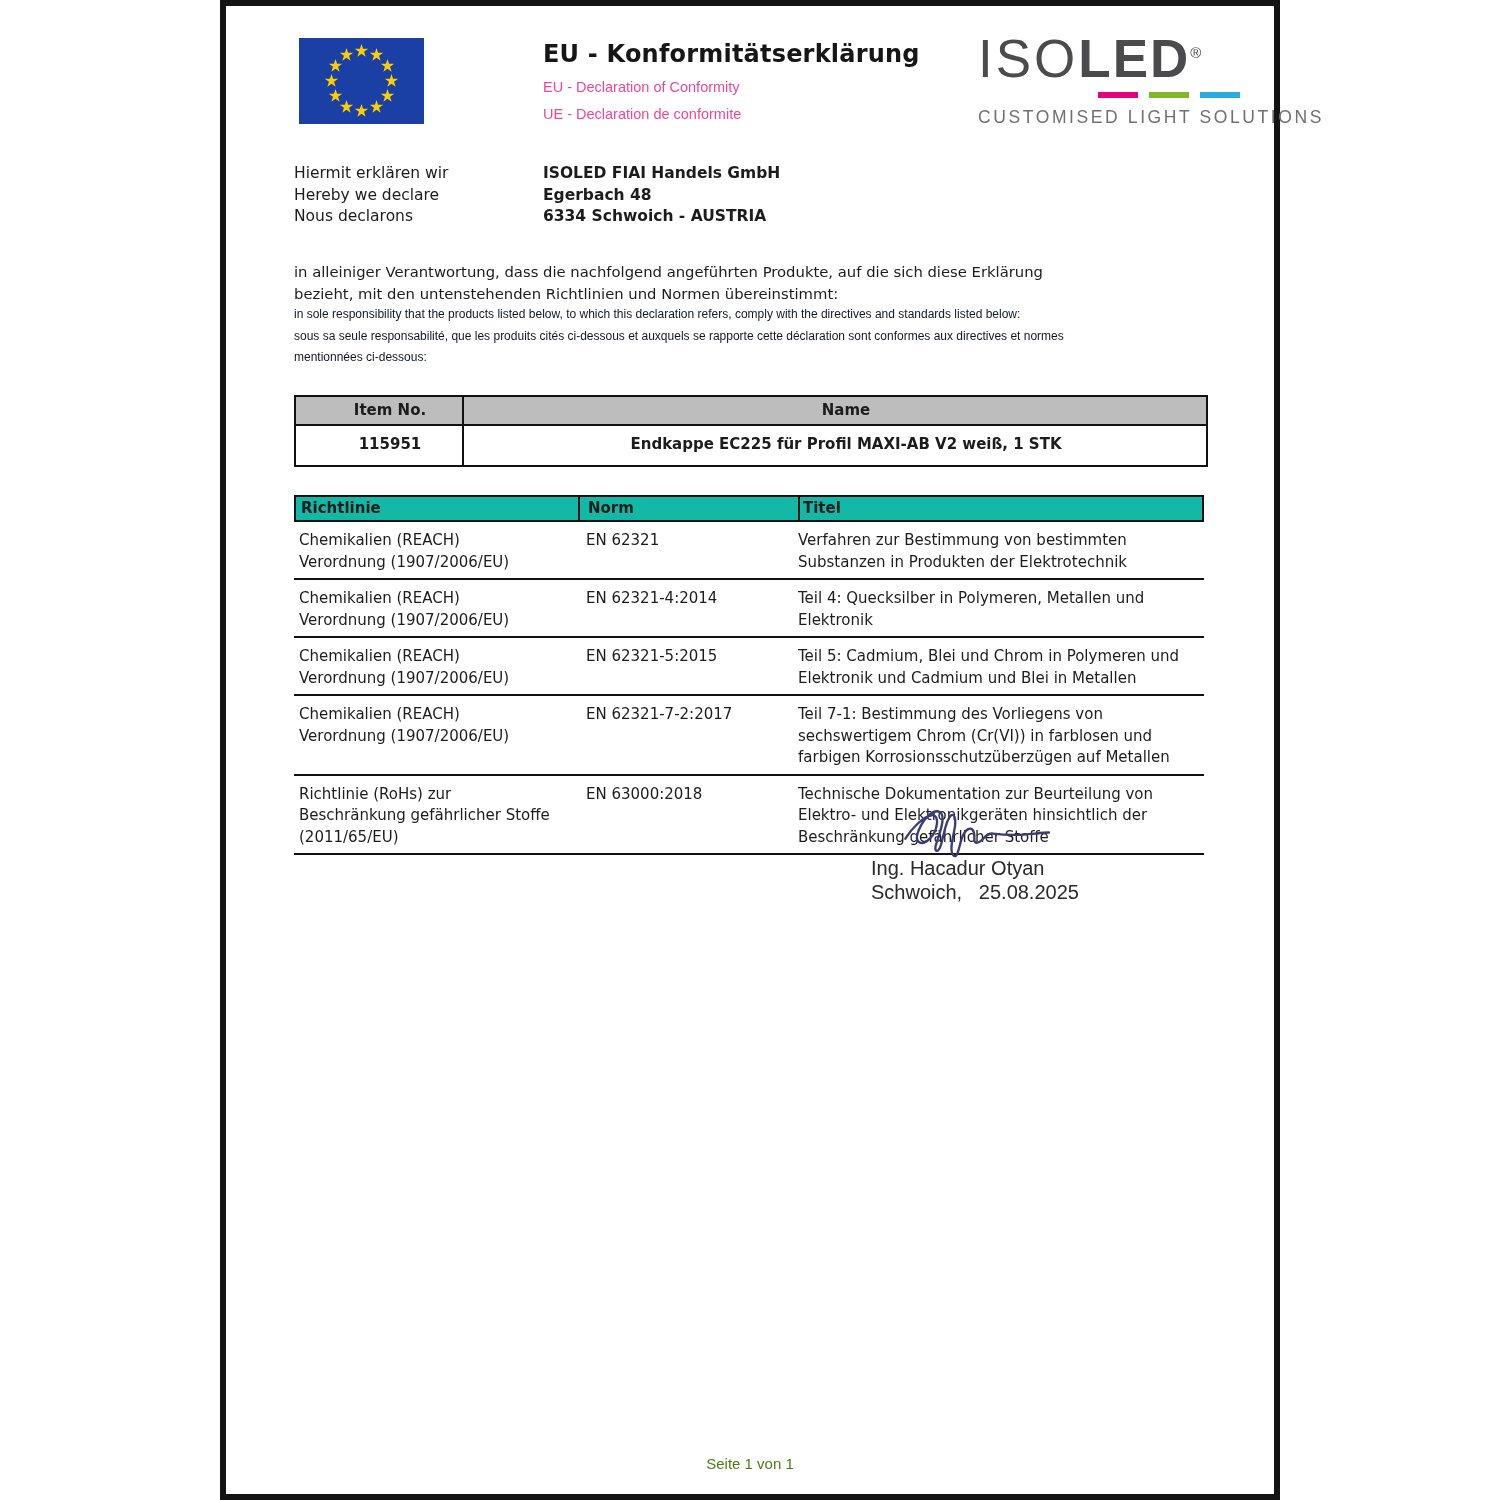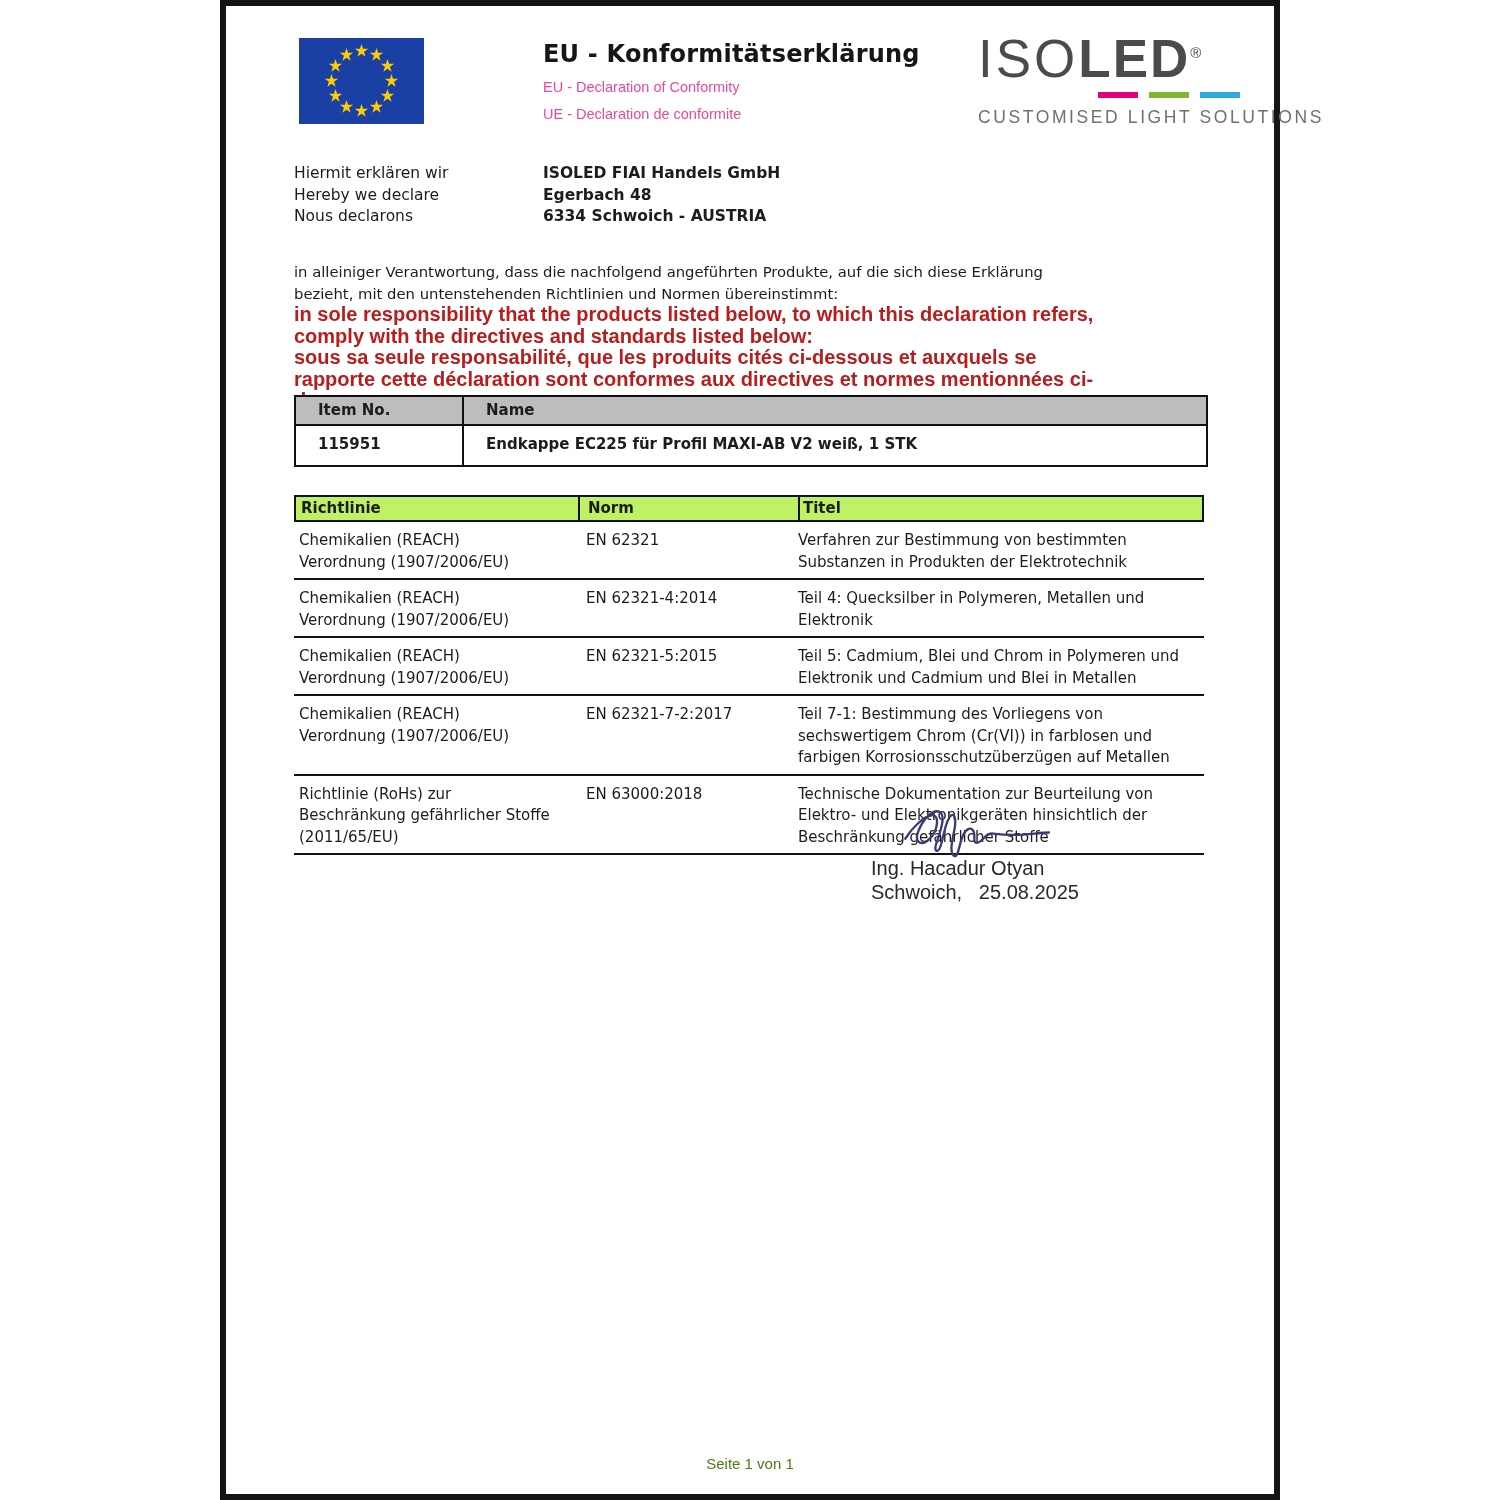--- a/index.html
+++ b/index.html
@@ -25,35 +25,35 @@
                 letter-spacing:2.6px;margin-top:9px;white-space:nowrap;}
 
   
   .declarant{position:absolute;left:68px;top:157px;display:grid;
              grid-template-columns:249px auto;font-size:15.5px;line-height:21.5px;}
   .declarant .val{font-weight:bold;}
 
   
   .statement{position:absolute;left:68px;top:255px;width:800px;}
   .statement p{margin:0;font-size:14.8px;line-height:21.5px;}
-  .statement .gray{font-family:"Liberation Sans",sans-serif;color:#b91c1c;font-size:20px;font-weight:bold;}
+  .statement .gray{font-family:"Liberation Sans",sans-serif;color:#0f172a;font-size:12px;}
 
   
   .item-table{position:absolute;left:68px;top:389px;width:914px;box-sizing:border-box;
               border:2px solid #111;}
   .it-row{display:grid;grid-template-columns:168px 1fr;}
   .it-head{background:#bdbdbd;border-bottom:2px solid #111;}
   .it-head .it-cell{font-weight:bold;height:27px;line-height:27px;}
   .it-data .it-cell{font-weight:bold;height:39px;line-height:37px;}
-  .it-cell{padding-left:22px;font-size:15px;box-sizing:border-box;}
+  .it-cell{padding-left:22px;font-size:15px;box-sizing:border-box;text-align:center;}
   .it-cell:first-child{border-right:2px solid #111;}
 
   
   .dir-table{position:absolute;left:68px;top:489px;width:910px;}
-  .dir-head{display:grid;grid-template-columns:282px 220px 1fr;background:#bef264;
+  .dir-head{display:grid;grid-template-columns:282px 220px 1fr;background:#14b8a6;
             border:2px solid #111;box-sizing:border-box;}
   .dir-head .dir-cell{font-weight:bold;font-size:15px;height:23px;line-height:23px;}
   .dir-row{display:grid;grid-template-columns:282px 220px 1fr;border-bottom:2.5px solid #111;
            padding:8px 0 5px 0;}
   .dir-cell{font-size:15px;line-height:21.5px;white-space:pre-line;box-sizing:border-box;}
   .dir-cell.c1{padding-left:5px;}
   .dir-cell.c2{padding-left:10px;}
   .dir-cell.c3{padding-left:2px;}
   .dir-head .dir-cell.c2{border-left:2px solid #111;padding-left:8px;}
   .dir-head .dir-cell.c3{border-left:2px solid #111;padding-left:3px;}

